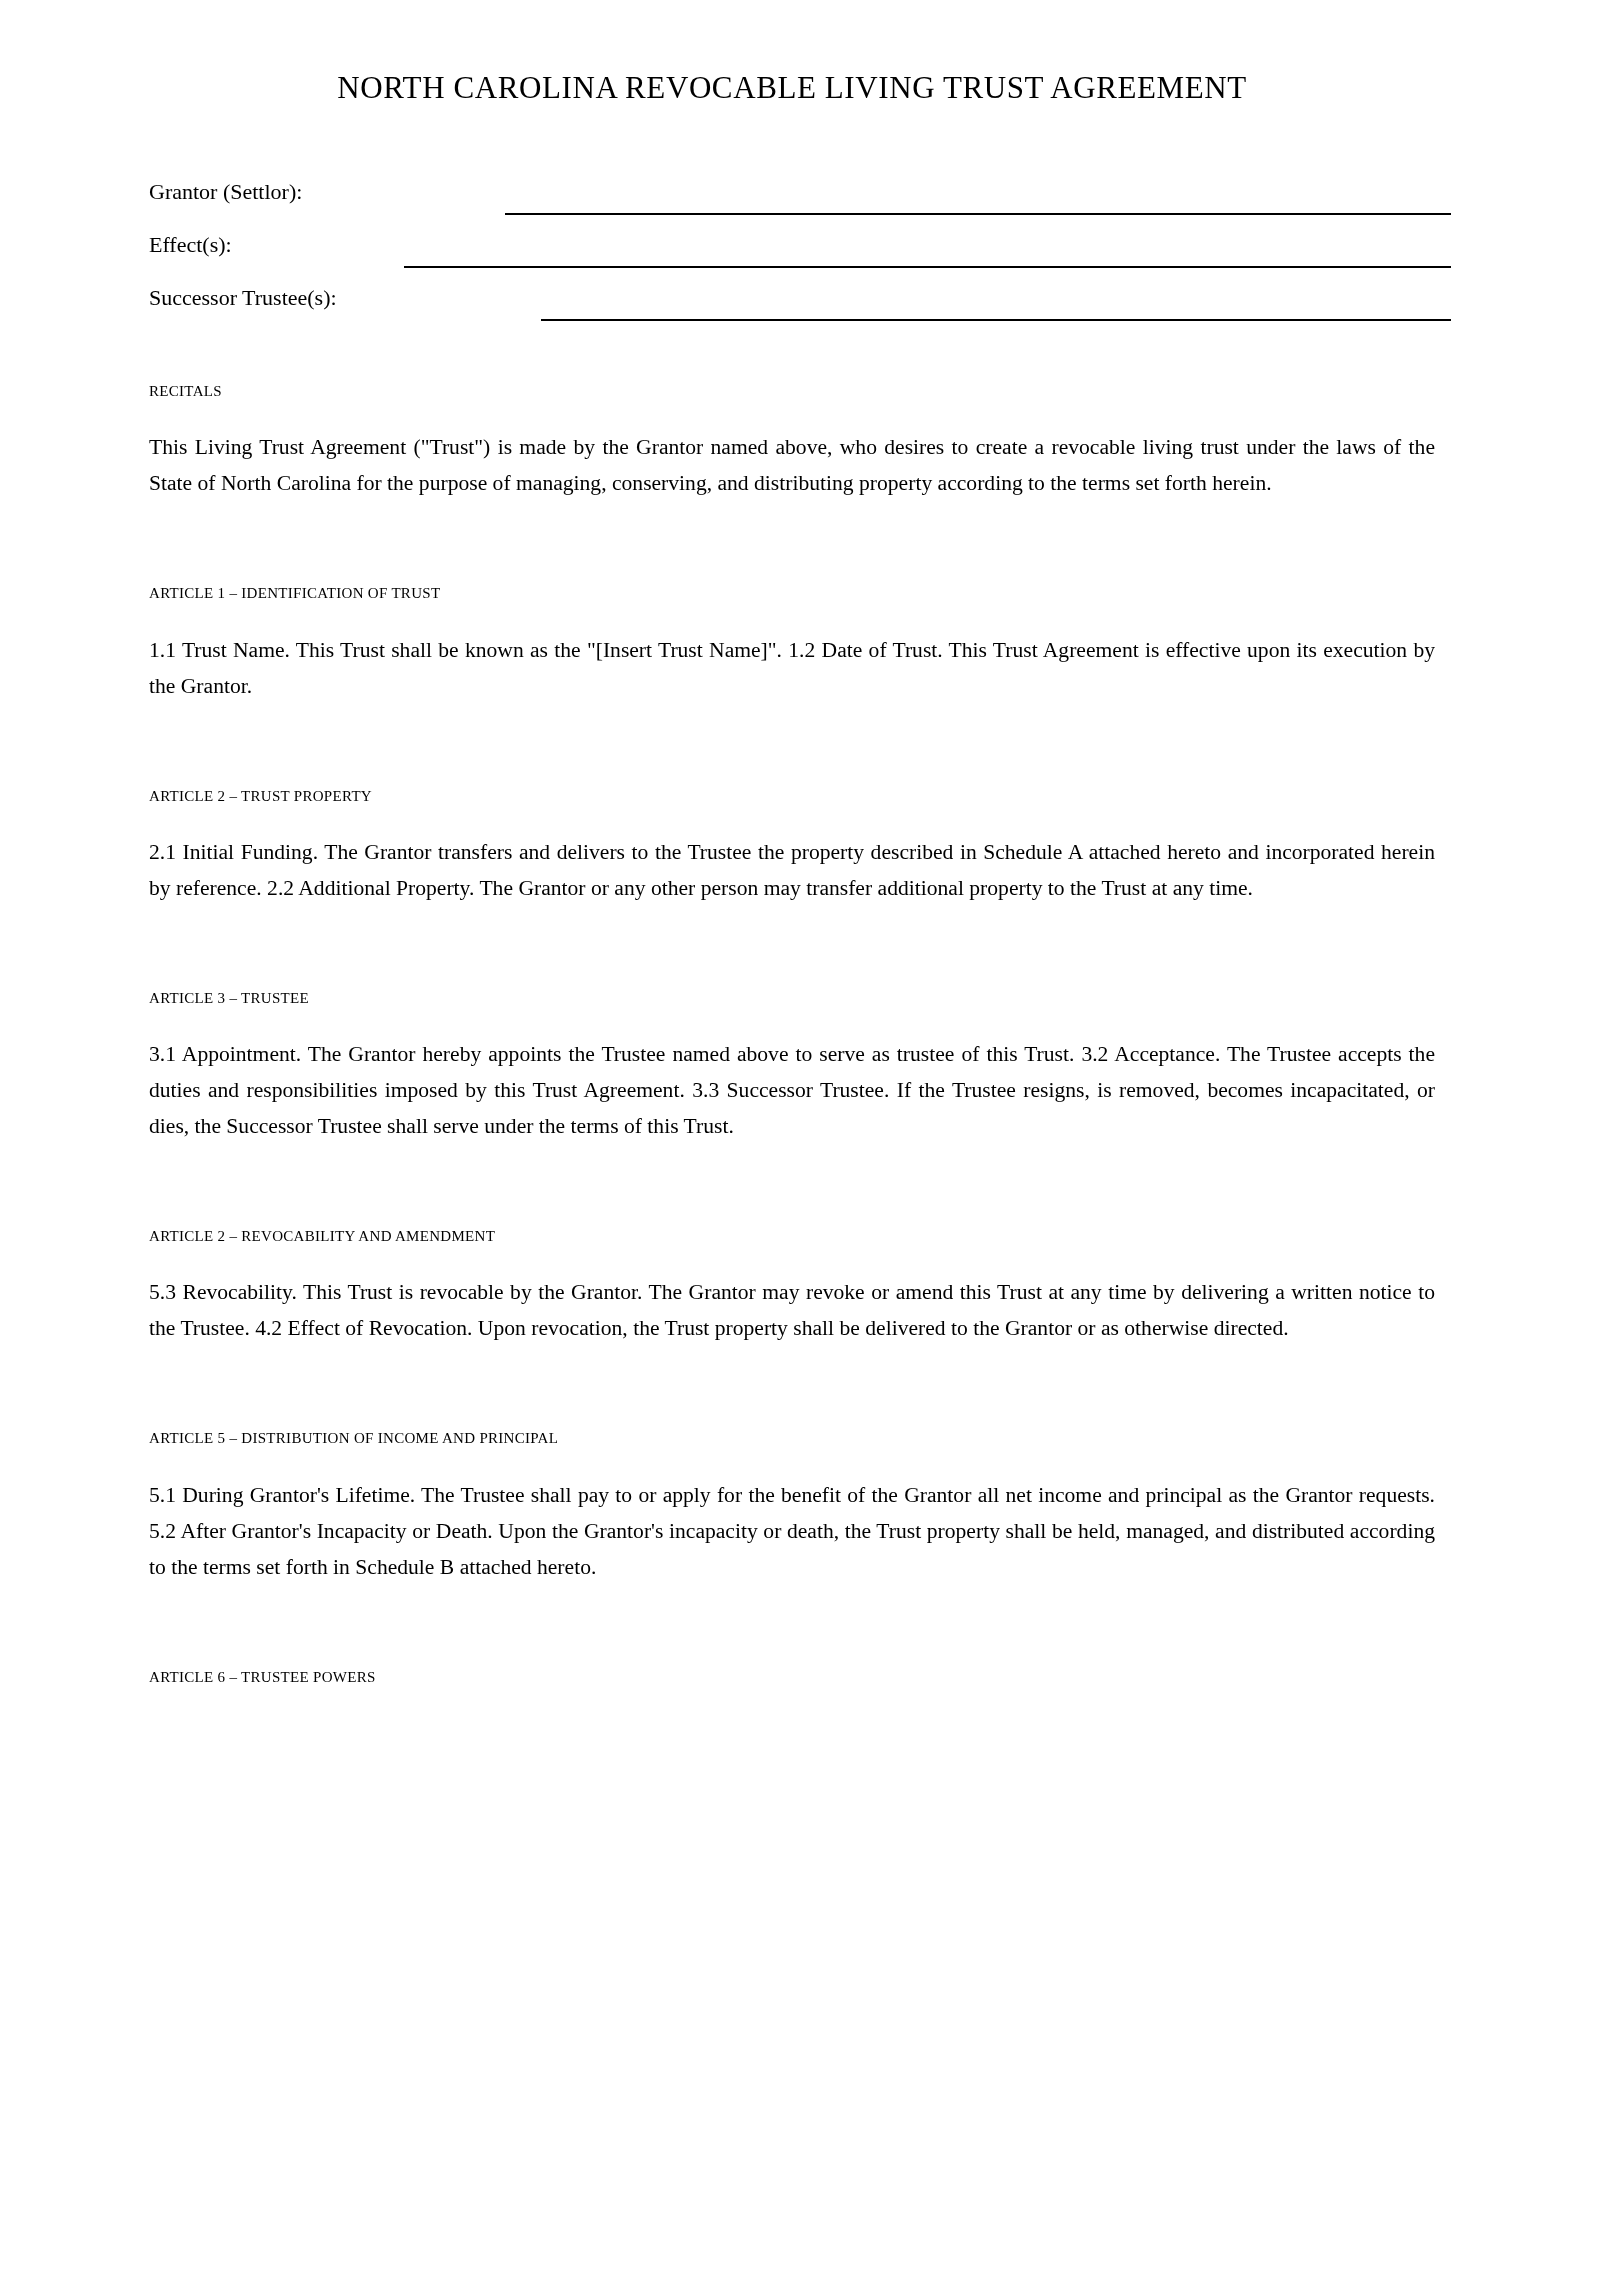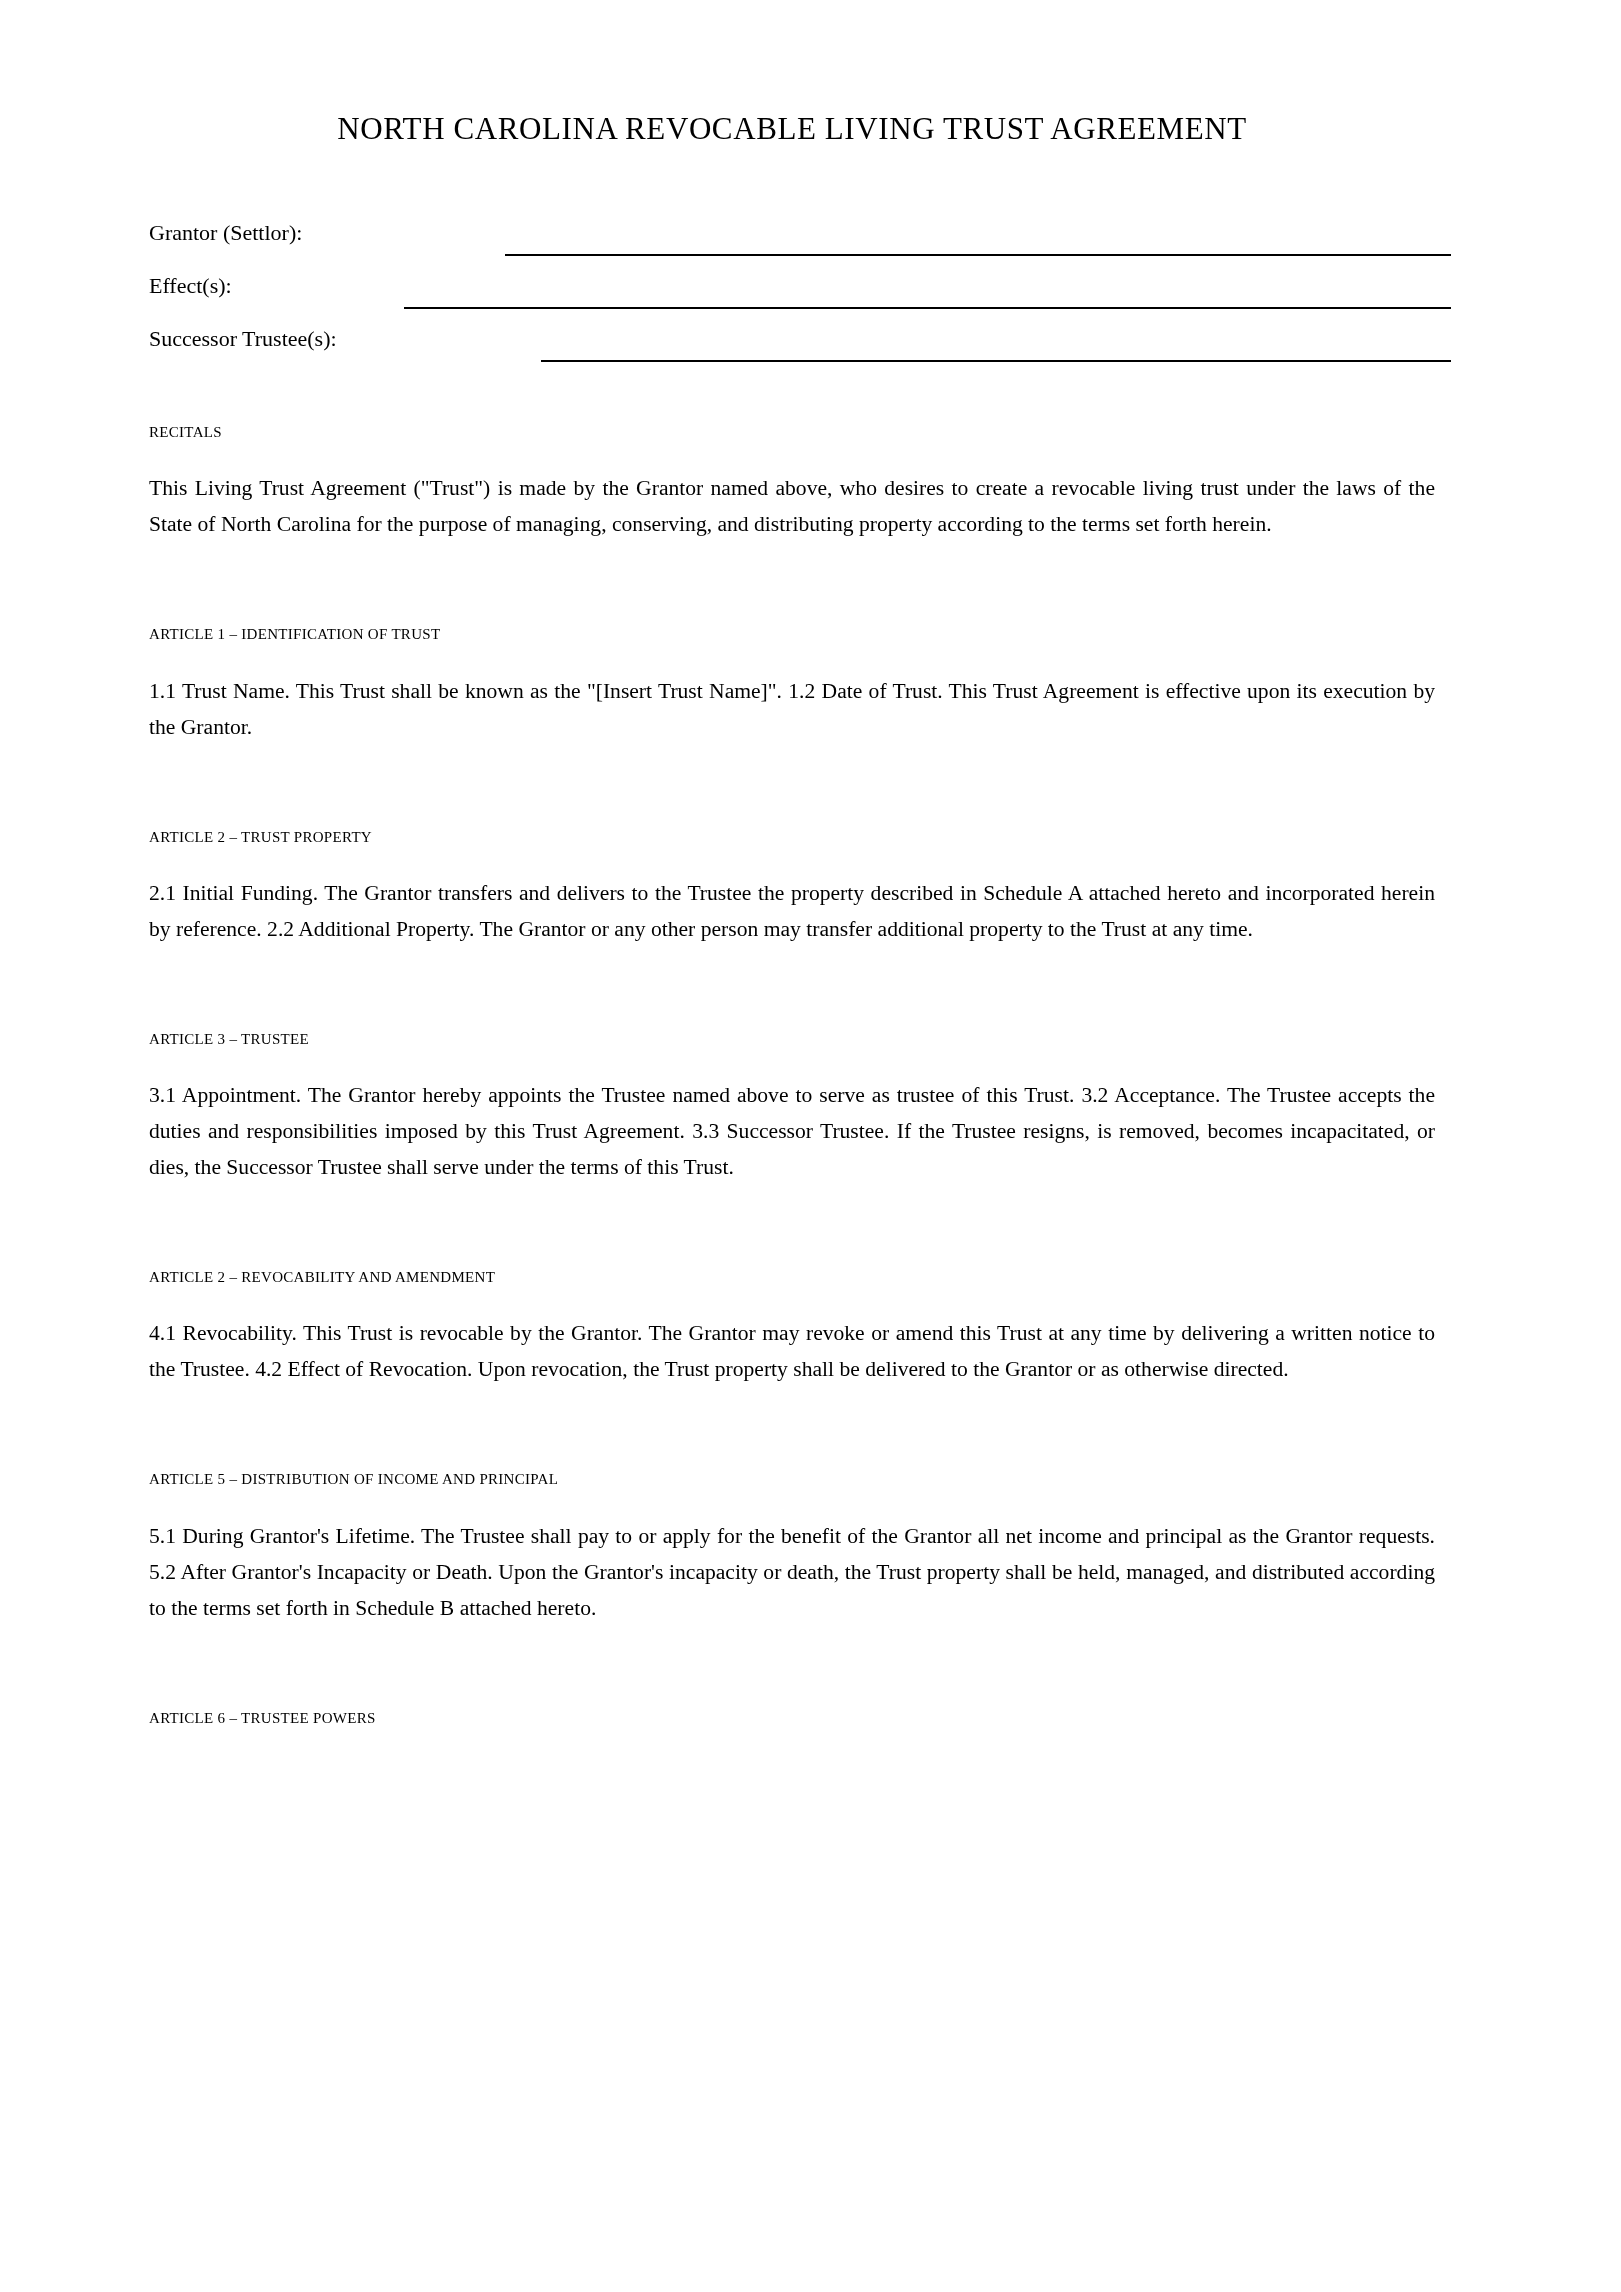--- a/index.html
+++ b/index.html
@@ -28,21 +28,21 @@
   }
 
   
   .doc-title {
     font-size: 31px;
     font-weight: normal;
     text-align: center;
     letter-spacing: 0.6px;
     line-height: 1.2;
     margin: 0;
-    padding-top: 110px;
+    padding-top: 69px;
     white-space: nowrap;
   }
 
   
   .form-block {
     margin-top: 71px;
   }
 
   .form-row {
     position: relative;
@@ -157,21 +157,21 @@
         <h2 class="section-heading">ARTICLE 3 – TRUSTEE</h2>
         <div class="gap-heading-body"></div>
         <p class="section-body">3.1 Appointment. The Grantor hereby appoints the Trustee named above to serve as trustee of this Trust. 3.2 Acceptance. The Trustee accepts the duties and responsibilities imposed by this Trust Agreement. 3.3 Successor Trustee. If the Trustee resigns, is removed, becomes incapacitated, or dies, the Successor Trustee shall serve under the terms of this Trust.</p>
       </div>
 
       <div class="gap-between-sections"></div>
 
       <div class="section">
         <h2 class="section-heading">ARTICLE 2 – REVOCABILITY AND AMENDMENT</h2>
         <div class="gap-heading-body"></div>
-        <p class="section-body">4.1 Revocability. This Trust is revocable by the Grantor. The Grantor may revoke or amend this Trust at any time by delivering a written notice to the Trustee. 4.2 Effect of Revocation. Upon revocation, the Trust property shall be delivered to the Grantor or as otherwise directed.</p>
+        <p class="section-body">5.3 Revocability. This Trust is revocable by the Grantor. The Grantor may revoke or amend this Trust at any time by delivering a written notice to the Trustee. 4.2 Effect of Revocation. Upon revocation, the Trust property shall be delivered to the Grantor or as otherwise directed.</p>
       </div>
 
       <div class="gap-between-sections"></div>
 
       <div class="section">
         <h2 class="section-heading">ARTICLE 5 – DISTRIBUTION OF INCOME AND PRINCIPAL</h2>
         <div class="gap-heading-body"></div>
         <p class="section-body">5.1 During Grantor's Lifetime. The Trustee shall pay to or apply for the benefit of the Grantor all net income and principal as the Grantor requests. 5.2 After Grantor's Incapacity or Death. Upon the Grantor's incapacity or death, the Trust property shall be held, managed, and distributed according to the terms set forth in Schedule B attached hereto.</p>
       </div>
 

